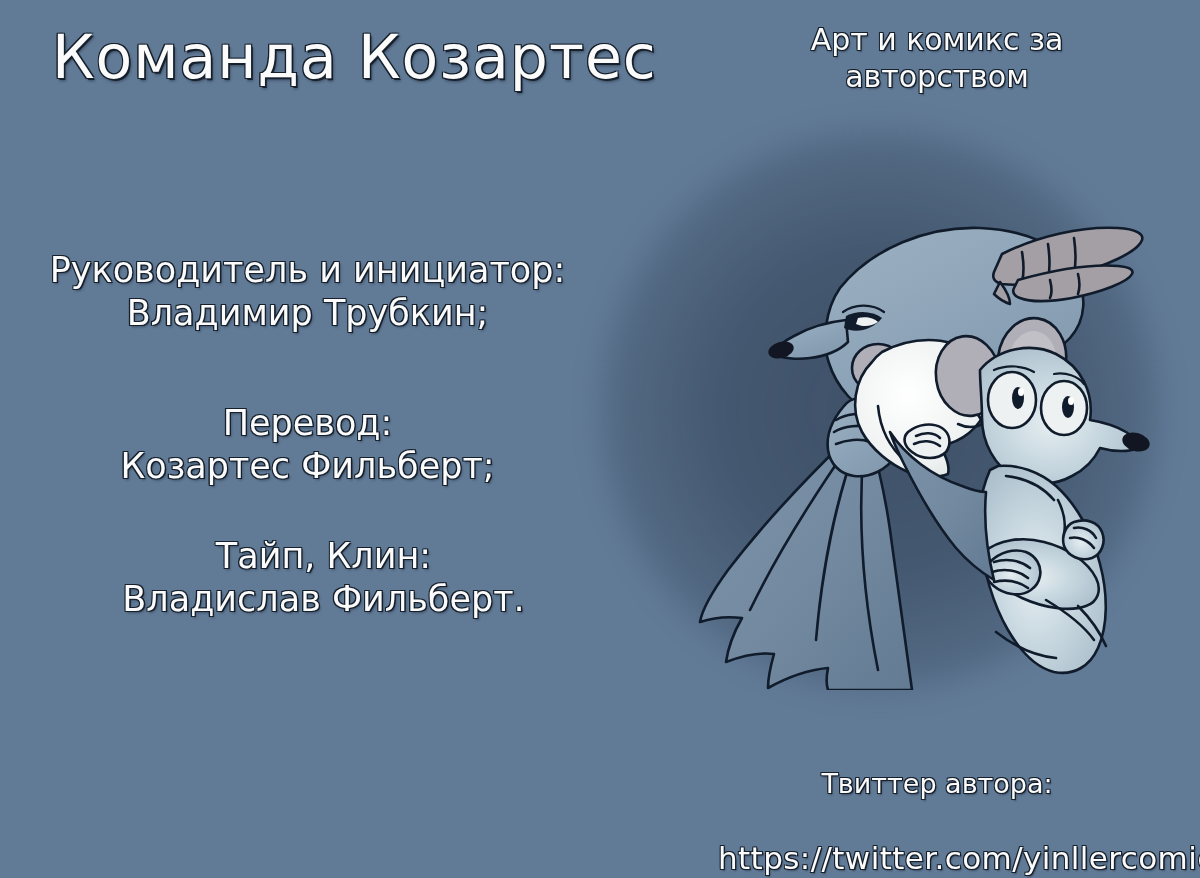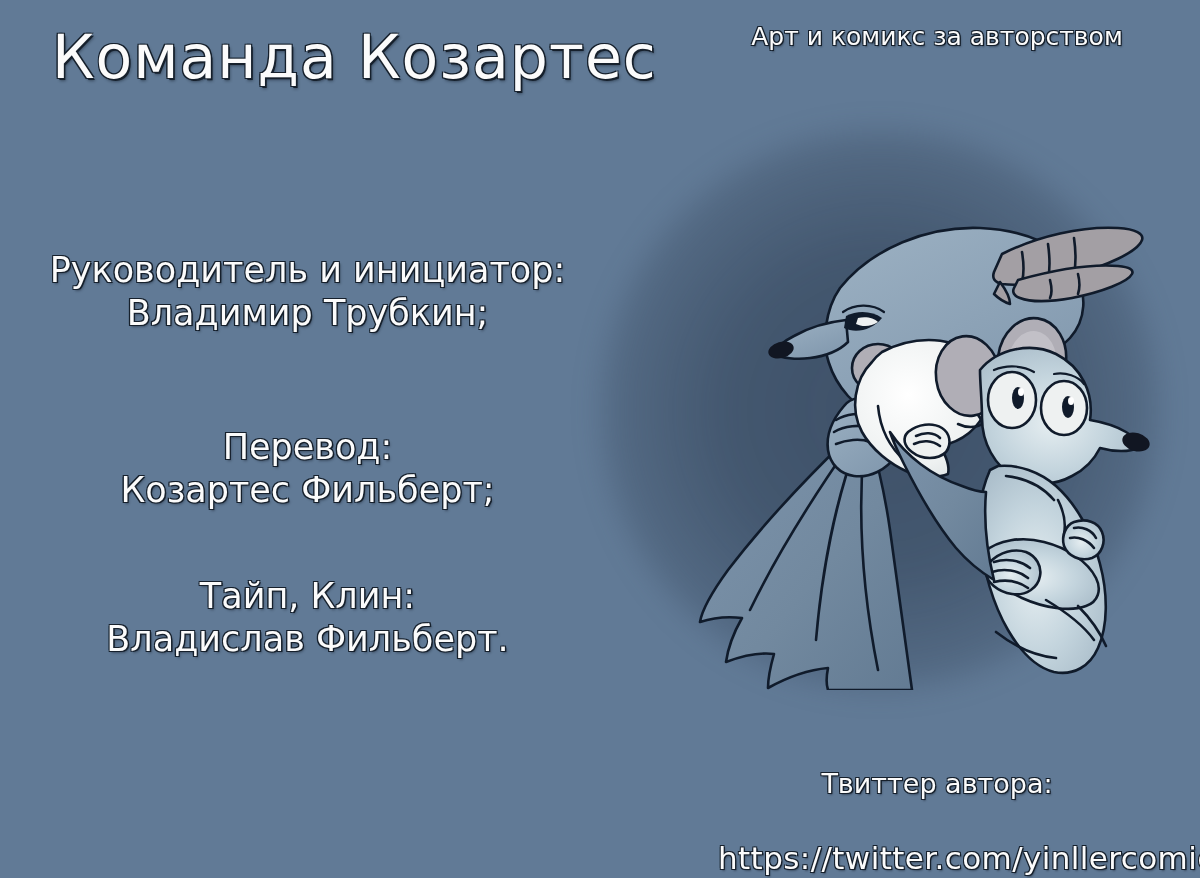--- a/index.html
+++ b/index.html
@@ -66,31 +66,31 @@
        1.4px 1.4px 0 #16202c,
       -1.1px 1.1px 0 #16202c,
        1.1px -1.1px 0 #16202c,
       -1.1px -1.1px 0 #16202c,
        1.6px 2.4px 2.5px rgba(12,20,30,0.42);
   }
   .credit-block .role { display: block; }
   .credit-block .person { display: block; }
 
   #block-lead   { top: 249px; }
-  #block-trans  { top: 426px; }
-  #block-type   { top: 575px; }
+  #block-trans  { top: 402px; }
+  #block-type   { top: 535px; padding-left: 16px; }
 
   .author-note {
     position: absolute;
     left: 722px;
     top: 22px;
     width: 430px;
     text-align: center;
     color: #fbfbfb;
-    font-size: 25px;
+    font-size: 30px;
     line-height: 1.22;
     text-shadow:
        1.2px 1.2px 0 #16202c,
       -1px 1px 0 #16202c,
        1px -1px 0 #16202c,
       -1px -1px 0 #16202c,
        1.4px 2px 2px rgba(12,20,30,0.42);
   }
   .author-note span { display: block; }
 

